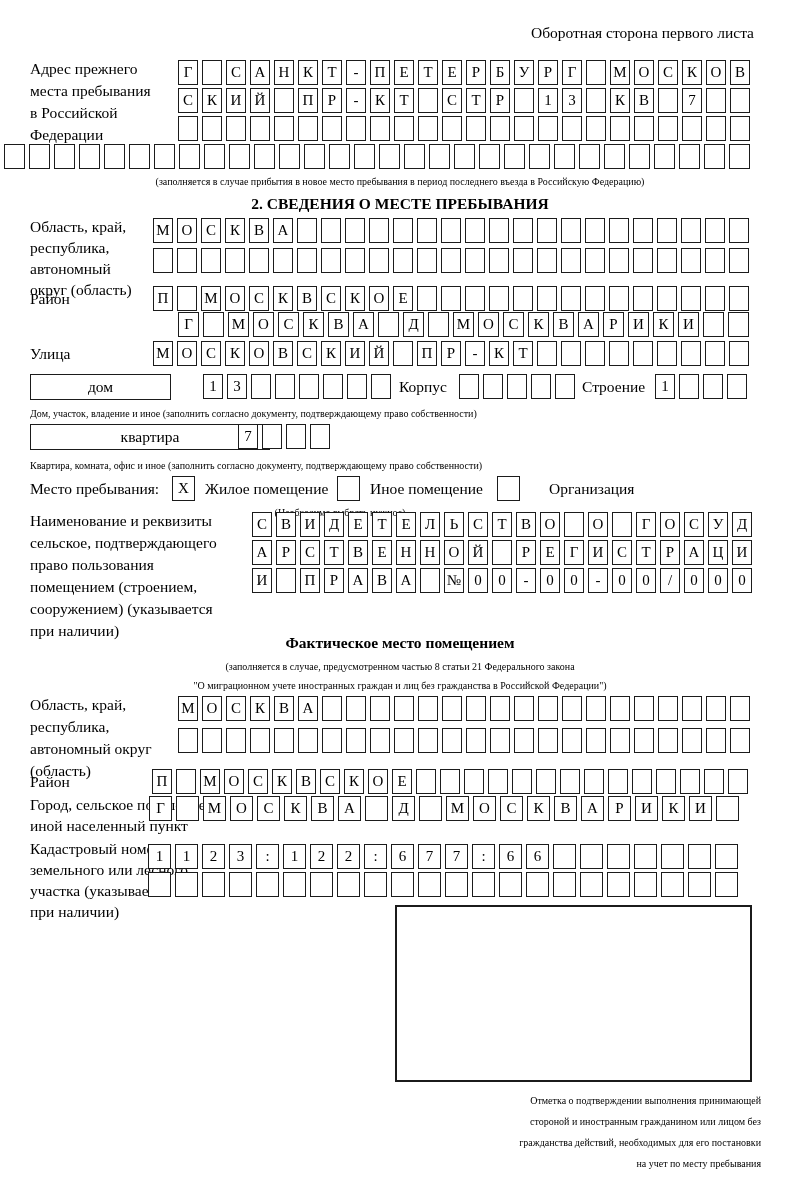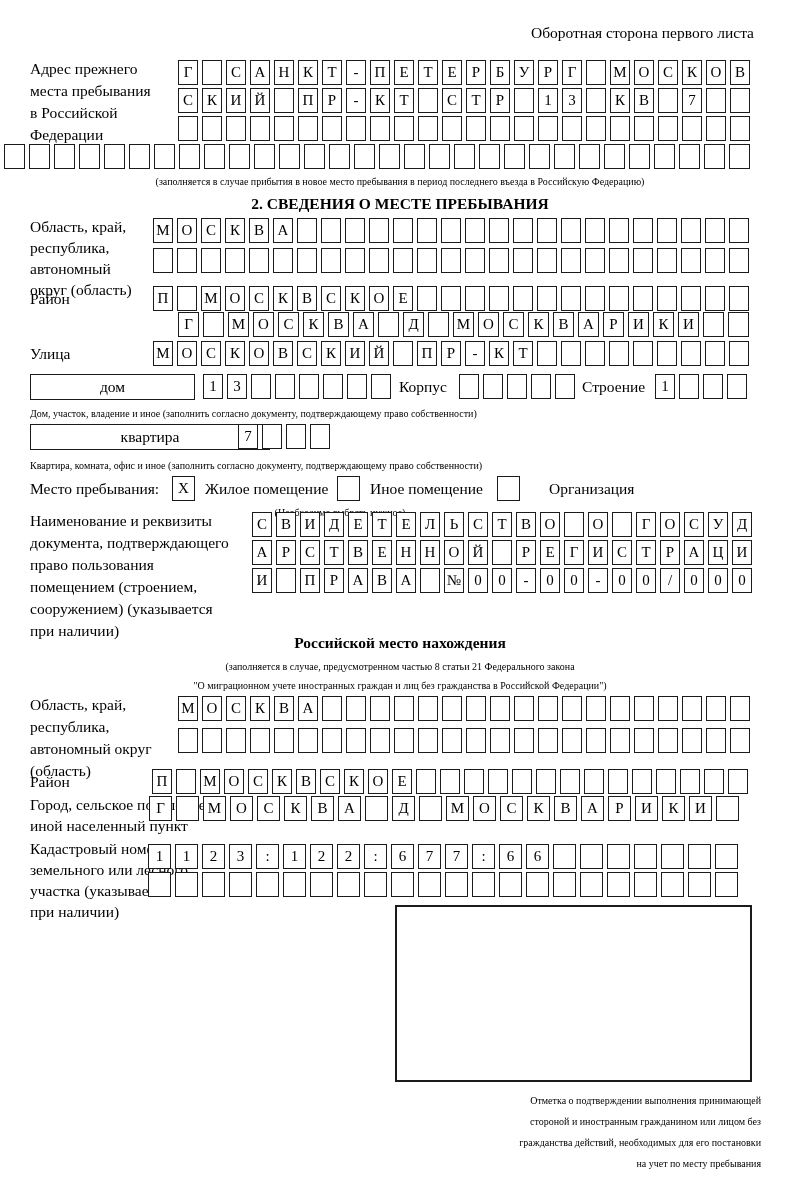--- a/index.html
+++ b/index.html
@@ -283,21 +283,21 @@
       <span class="cell"></span>
       <span class="cell"></span>
       <span class="cell"></span>
       <span class="cell"></span>
       <span class="cell"></span>
       <span class="cell"></span>
       <span class="cell"></span>
       <span class="cell"></span>
     </div>
 
-  <div class="abs wbox" style="left:30px;top:374px;width:165px">дом</div>
+  <div class="abs wbox" style="left:30px;top:374px;width:141px">дом</div>
   <div class="abs cells" style="left:203px;top:374px">
       <span class="cell">1</span>
       <span class="cell">3</span>
       <span class="cell"></span>
       <span class="cell"></span>
       <span class="cell"></span>
       <span class="cell"></span>
       <span class="cell"></span>
       <span class="cell"></span>
     </div>
@@ -330,21 +330,21 @@
   <div class="abs label" style="left:30px;top:478px">Место пребывания:</div>
   <div class="abs chk" style="left:172px;top:476px">X</div>
   <div class="abs label" style="left:205px;top:478px">Жилое помещение</div>
   <div class="abs chk" style="left:337px;top:476px"></div>
   <div class="abs label" style="left:370px;top:478px">Иное помещение</div>
   <div class="abs chk" style="left:497px;top:476px"></div>
   <div class="abs label" style="left:549px;top:478px">Организация</div>
   <div class="abs caption" style="left:150px;top:503px;width:380px;text-align:center">(Необходимо выбрать нужное)</div>
 
   <div class="abs label lh22" style="left:30px;top:510px">Наименование и реквизиты
-документа, подтверждающего
+сельское, подтверждающего
 право пользования
 помещением (строением,
 сооружением) (указывается
 при наличии)</div>
   <div class="abs cells" style="left:252px;top:512px">
       <span class="cell">С</span>
       <span class="cell">В</span>
       <span class="cell">И</span>
       <span class="cell">Д</span>
       <span class="cell">Е</span>
@@ -405,21 +405,21 @@
       <span class="cell">0</span>
       <span class="cell">-</span>
       <span class="cell">0</span>
       <span class="cell">0</span>
       <span class="cell">/</span>
       <span class="cell">0</span>
       <span class="cell">0</span>
       <span class="cell">0</span>
     </div>
 
-  <div class="abs label bold center" style="top:632px">Российской место нахождения</div>
+  <div class="abs label bold center" style="top:632px">Фактическое место помещением</div>
   <div class="abs caption center" style="top:657px">(заполняется в случае, предусмотренном частью 8 статьи 21 Федерального закона
 "О миграционном учете иностранных граждан и лиц без гражданства в Российской Федерации")</div>
 
   <div class="abs label lh22" style="left:30px;top:694px">Область, край,
 республика,
 автономный округ
 (область)</div>
   <div class="abs cells" style="left:178px;top:696px">
       <span class="cell">М</span>
       <span class="cell">О</span>

